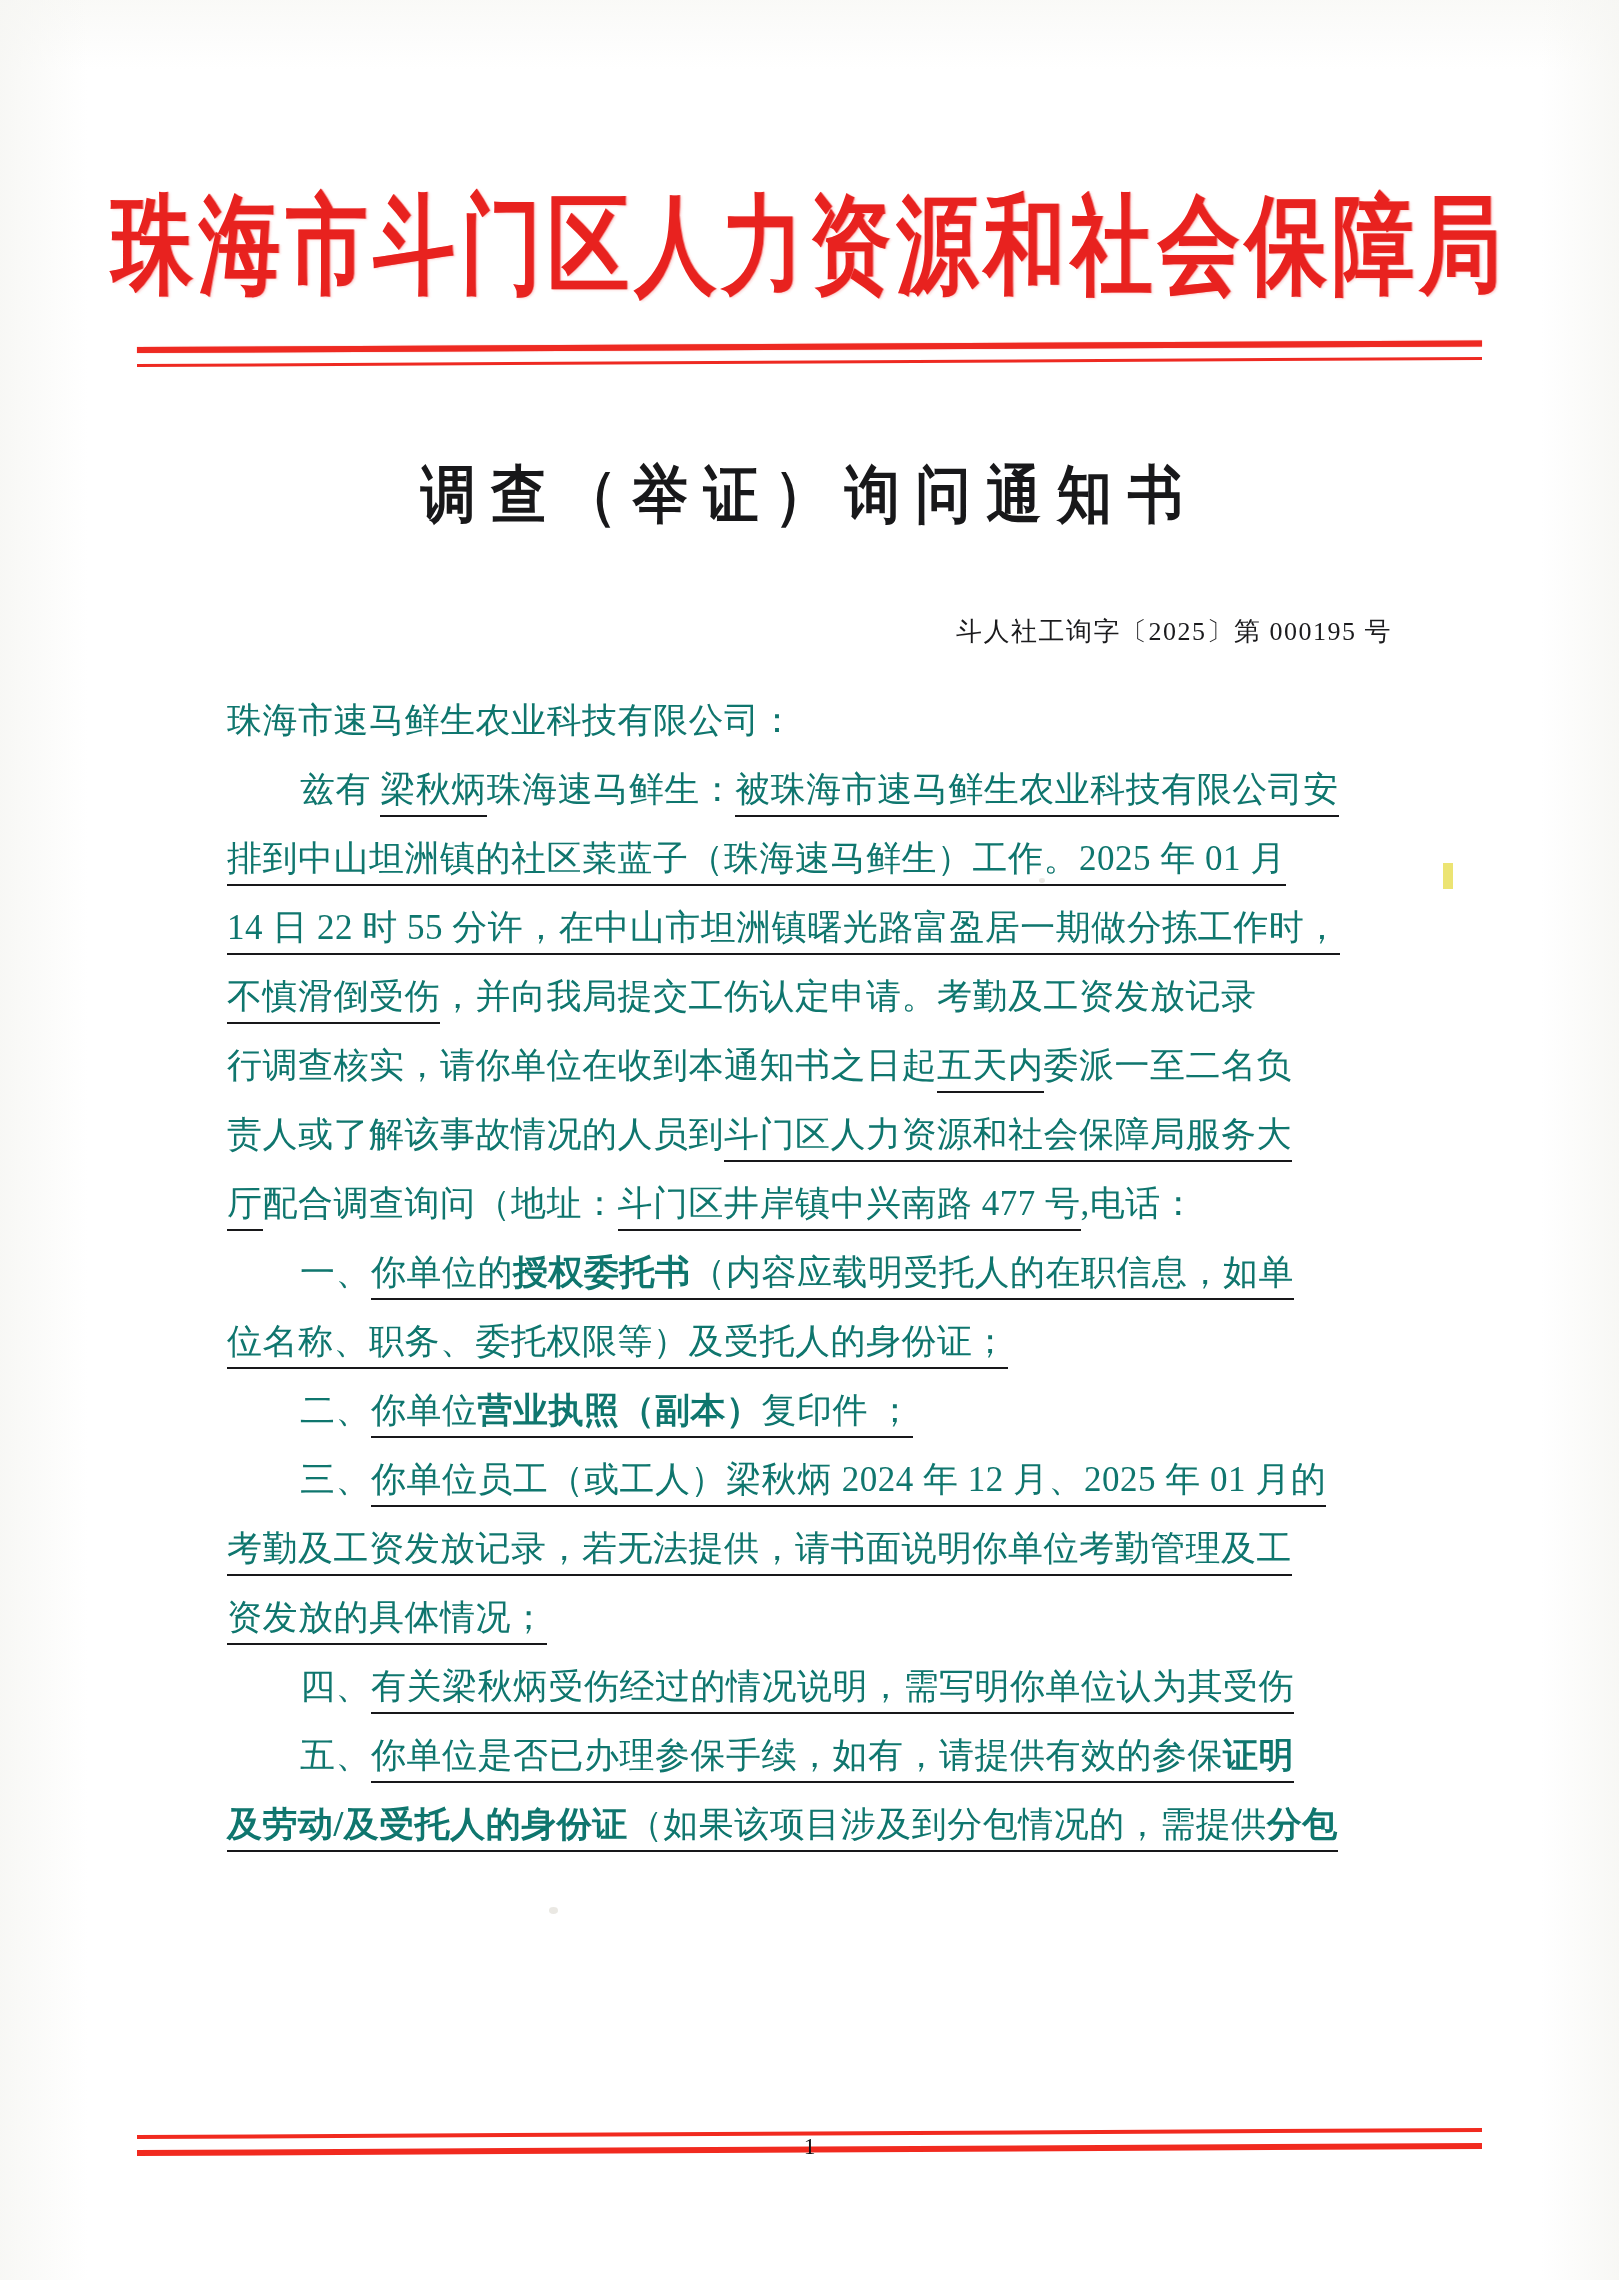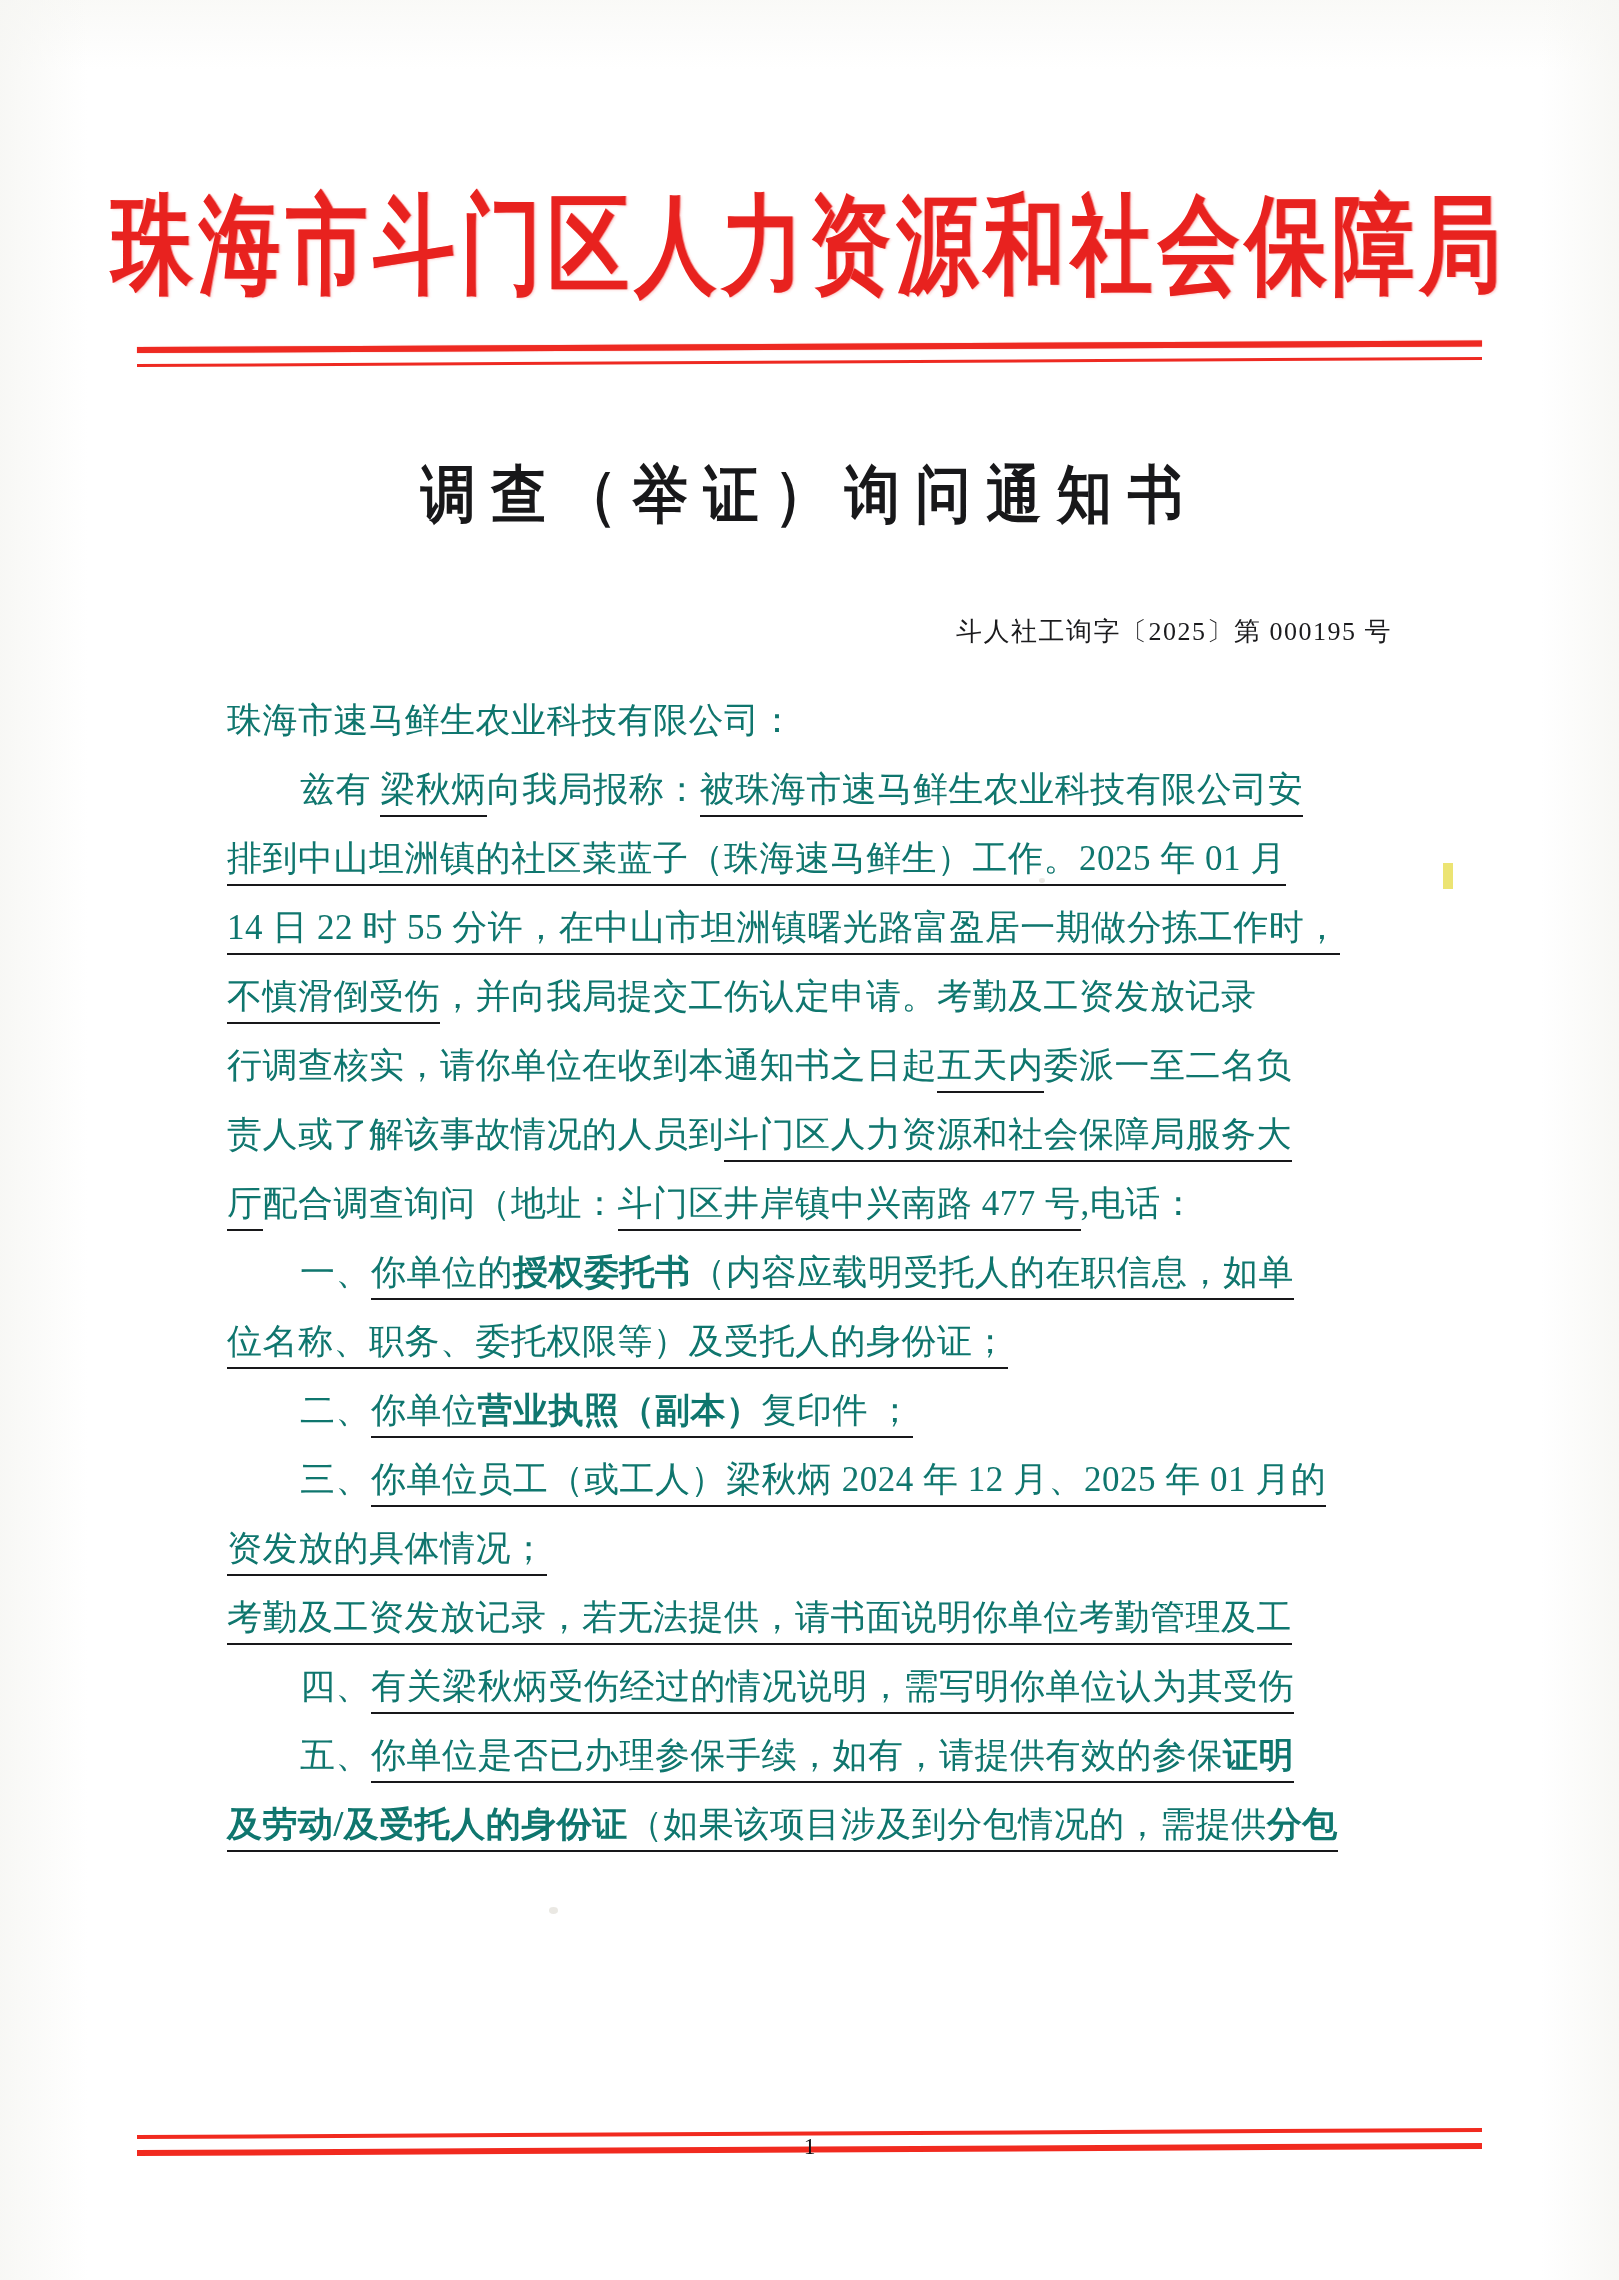--- a/index.html
+++ b/index.html
@@ -200,33 +200,33 @@
 
   <div class="doc-number">斗人社工询字〔2025〕第 000195 号</div>
 
   <div class="yellow-mark"></div>
 
   <div class="body-block">
     <div class="ln">
       <span>珠海市速马鲜生农业科技有限公司：</span>
     </div>
     <div id="body-lines">
-        <div class="ln ind"><span class="">兹有 </span><span class="u">梁秋炳</span><span class="">向我局报称：</span><span class="u">被珠海市速马鲜生农业科技有限公司安</span></div>
+        <div class="ln ind"><span class="">兹有 </span><span class="u">梁秋炳</span><span class="">珠海速马鲜生：</span><span class="u">被珠海市速马鲜生农业科技有限公司安</span></div>
         <div class="ln"><span class="u">排到中山坦洲镇的社区菜蓝子（珠海速马鲜生）工作。2025 年 01 月</span></div>
         <div class="ln"><span class="u">14 日 22 时 55 分许，在中山市坦洲镇曙光路富盈居一期做分拣工作时，</span></div>
         <div class="ln"><span class="u">不慎滑倒受伤</span><span class="">，并向我局提交工伤认定申请。考勤及工资发放记录</span></div>
         <div class="ln"><span class="">行调查核实，请你单位在收到本通知书之日起</span><span class="u">五天内</span><span class="">委派一至二名负</span></div>
         <div class="ln"><span class="">责人或了解该事故情况的人员到</span><span class="u">斗门区人力资源和社会保障局服务大</span></div>
         <div class="ln"><span class="u">厅</span><span class="">配合调查询问（地址：</span><span class="u">斗门区井岸镇中兴南路 477 号</span><span class="">,电话：</span></div>
         <div class="ln ind"><span class="">一、</span><span class="u">你单位的</span><span class="u b">授权委托书</span><span class="u">（内容应载明受托人的在职信息，如单</span></div>
         <div class="ln"><span class="u">位名称、职务、委托权限等）及受托人的身份证；</span></div>
         <div class="ln ind"><span class="">二、</span><span class="u">你单位</span><span class="u b">营业执照（副本）</span><span class="u">复印件 ；</span></div>
         <div class="ln ind"><span class="">三、</span><span class="u">你单位员工（或工人）梁秋炳 2024 年 12 月、2025 年 01 月的</span></div>
+        <div class="ln"><span class="u">考勤及工资发放记录，若无法提供，请书面说明你单位考勤管理及工</span></div>
         <div class="ln"><span class="u">资发放的具体情况；</span></div>
-        <div class="ln"><span class="u">考勤及工资发放记录，若无法提供，请书面说明你单位考勤管理及工</span></div>
         <div class="ln ind"><span class="">四、</span><span class="u">有关梁秋炳受伤经过的情况说明，需写明你单位认为其受伤</span></div>
         <div class="ln ind"><span class="">五、</span><span class="u">你单位是否已办理参保手续，如有，请提供有效的参保</span><span class="u b">证明</span></div>
         <div class="ln"><span class="u b">及劳动/及受托人的身份证</span><span class="u">（如果该项目涉及到分包情况的，需提供</span><span class="u b">分包</span></div>
       </div>
   </div>
 
   <div class="footer-rules">
     <div class="frule a"></div>
     <div class="frule b2"></div>
   </div>

